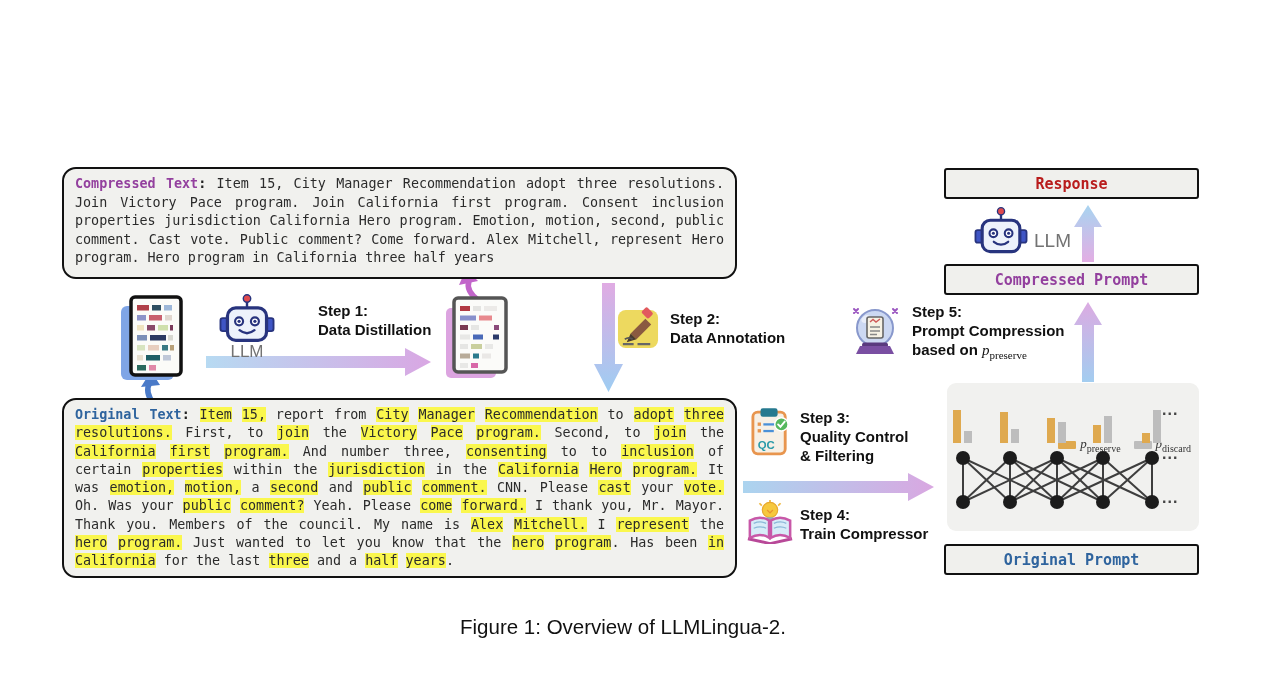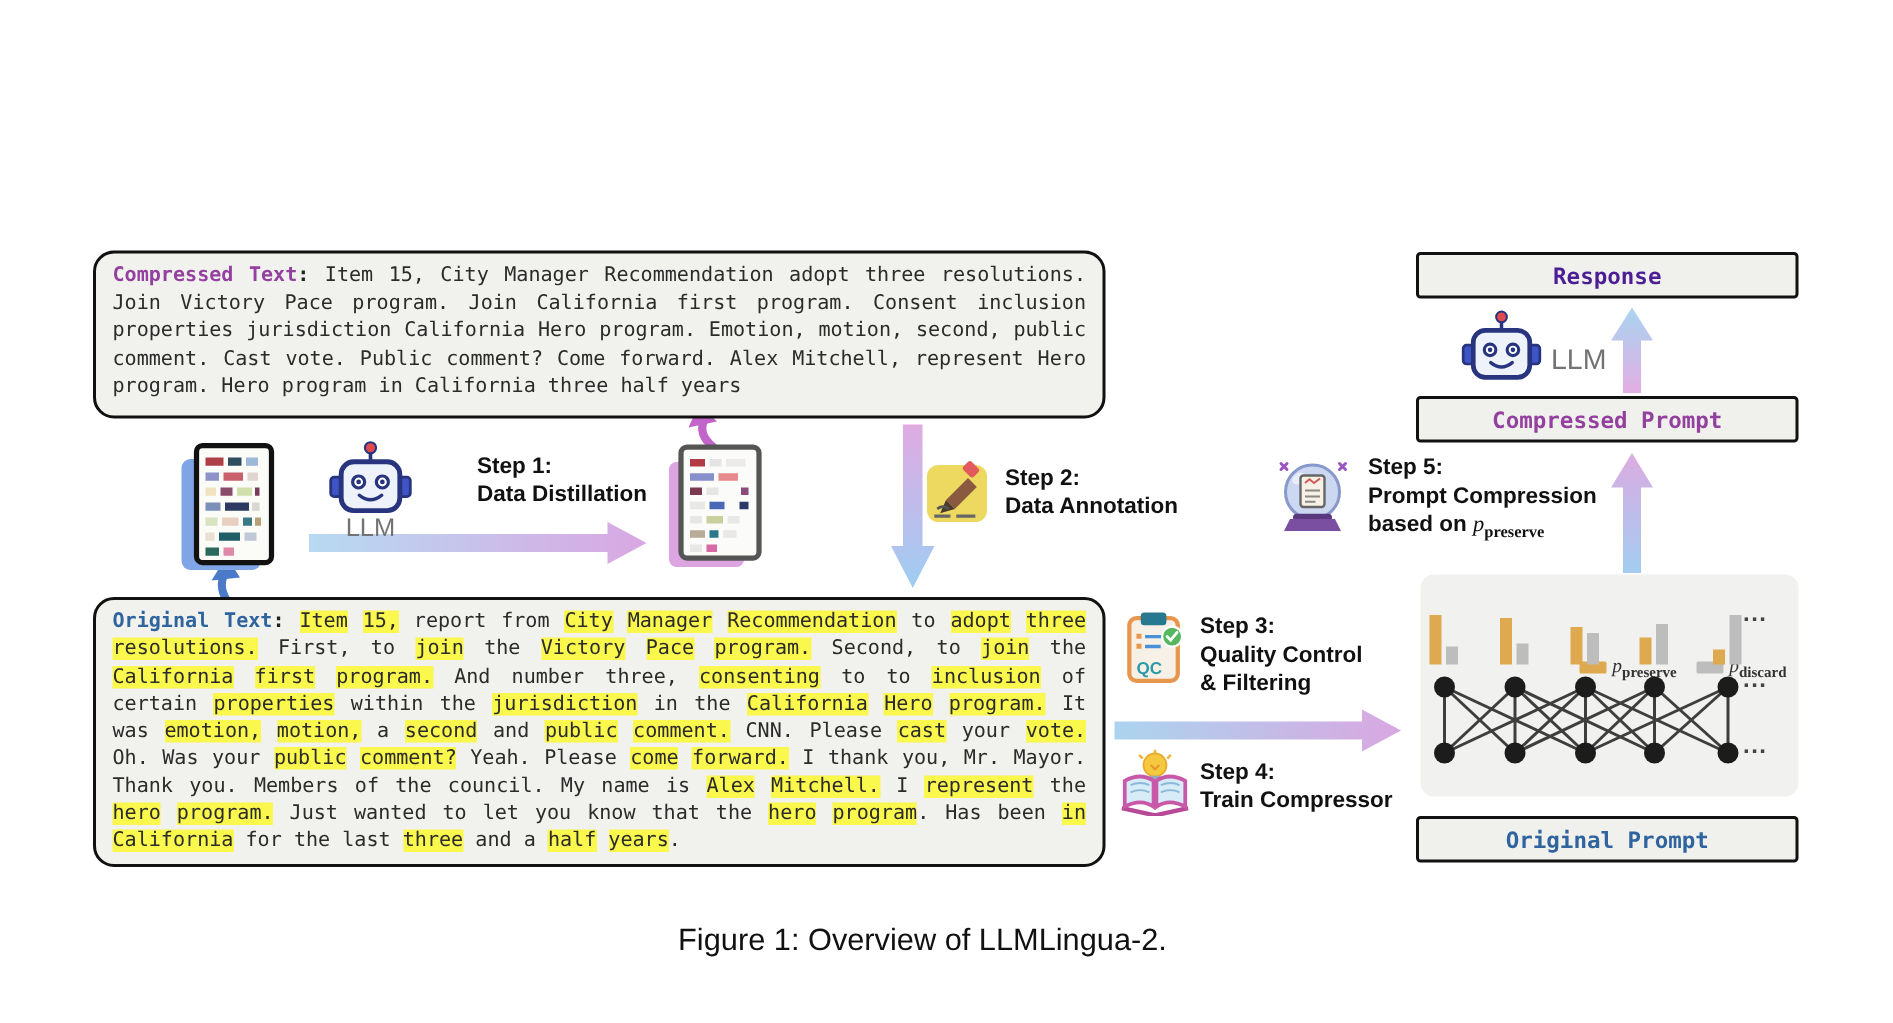--- a/index.html
+++ b/index.html
@@ -1,46 +1,46 @@
 <!DOCTYPE html>
 <html><head>
 <meta charset="utf-8">
 <style>
   html,body{margin:0;padding:0;background:#ffffff;}
   .canvas{position:relative;width:1230px;height:682px;background:#ffffff;overflow:hidden;
-          font-family:"Liberation Sans",sans-serif;}
+          font-family:"Liberation Sans",sans-serif;padding-left:16px;}
   svg{display:block;}
   .overlay{position:absolute;left:0;top:0;width:1262px;height:682px;pointer-events:none;}
 
   
   .tbox{position:absolute;left:62px;width:675px;background:#F1F1EE;border:2.5px solid #111;
         border-radius:14px;box-sizing:border-box;padding:6px 11px;
         font-family:"DejaVu Sans Mono",monospace;font-size:13.4px;color:#2b2b2b;
         text-align:justify;overflow:hidden;}
   .tbox.compressed{top:167px;height:112px;line-height:18.6px;}
   .tbox.original{top:398px;height:180px;line-height:18.3px;}
   .mono-label{font-weight:bold;}
   .mono-label.purple{color:#93409E;}
   .mono-label.blue{color:#2F649E;}
   .mono-sep{font-weight:bold;color:#222;}
   .hl{background:#FAF74D;}
 
   
   .step-text{position:absolute;font-size:15px;font-weight:600;color:#111;line-height:19px;white-space:nowrap;}
   .mathvar{font-family:"Liberation Serif",serif;font-style:italic;font-weight:normal;font-size:15px;}
-  .mathsub{font-family:"Liberation Serif",serif;font-style:normal;font-weight:bold;font-size:11px;}
+  .mathsub{font-family:"Liberation Serif",serif;font-style:normal;font-weight:normal;font-size:11px;}
 
   .llm-label{position:absolute;font-weight:400;color:#737373;font-family:"Liberation Sans",sans-serif;}
 
   
   .rbox{position:absolute;left:944px;width:255px;height:31px;background:#F0F0ED;
         border:2.5px solid #111;border-radius:3px;box-sizing:border-box;
         display:flex;align-items:center;justify-content:center;
         font-family:"DejaVu Sans Mono",monospace;font-weight:bold;font-size:15px;color:#111;}
-  .rbox.response{top:168px;color:#4c1d95;}
+  .rbox.response{top:168px;color:#b91c1c;}
   .rbox.cprompt{top:264px;color:#93409E;}
   .rbox.oprompt{top:544px;color:#2F649E;}
 
   
   .panel{position:absolute;left:947px;top:383px;width:252px;height:148px;background:#F1F1EF;
          border-radius:9px;}
   .legend{position:absolute;top:5px;right:8px;display:flex;gap:13px;align-items:center;
           font-family:"Liberation Serif",serif;font-size:13px;color:#333;margin-top:48px;}
   .legend-item{display:flex;align-items:center;gap:4px;}
   .sw{width:18px;height:8px;border-radius:1px;}

